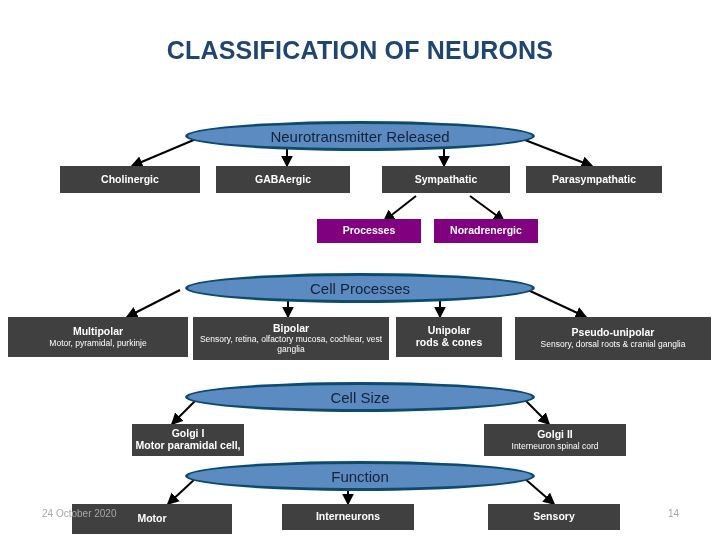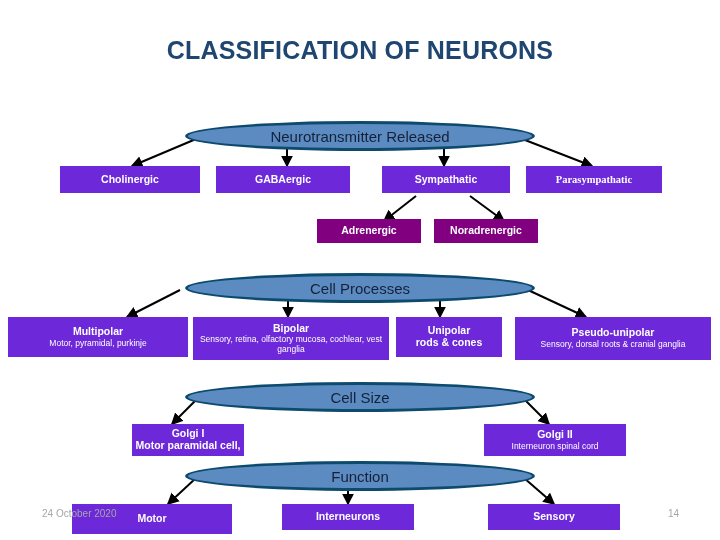--- a/index.html
+++ b/index.html
@@ -58,21 +58,21 @@
     box-sizing: border-box;
     display: flex;
     flex-direction: column;
     align-items: center;
     justify-content: center;
     color: #ffffff;
     text-align: center;
     line-height: 1.12;
     padding: 1px 2px;
   }
-  .box.red { background: #6d28d9; }
+  .box.red { background: #404040; }
   .box.purple { background: #800080; }
 
   .box .main {
     font-weight: bold;
     font-size: 10.5px;
     white-space: nowrap;
   }
   .box .sub {
     font-weight: normal;
     font-size: 8.5px;
@@ -152,26 +152,26 @@
   </div>
 
   <div class="box red" style="left:216px; top:166px; width:134px; height:27px;">
     <span class="main">GABAergic</span>
   </div>
 
   <div class="box red" style="left:382px; top:166px; width:128px; height:27px;">
     <span class="main">Sympathatic</span>
   </div>
 
-  <div class="box red" style="left:526px; top:166px; width:136px; height:27px;font-family:Liberation Serif, serif;">
+  <div class="box red" style="left:526px; top:166px; width:136px; height:27px;">
     <span class="main">Parasympathatic</span>
   </div>
 
   <div class="box purple" style="left:317px; top:219px; width:104px; height:24px;">
-    <span class="main">Adrenergic</span>
+    <span class="main">Processes</span>
   </div>
 
   <div class="box purple" style="left:434px; top:219px; width:104px; height:24px;">
     <span class="main">Noradrenergic</span>
   </div>
 
   <div class="ellipse" style="left:185px; top:273px; width:350px; height:30px;">Cell Processes</div>
 
   <div class="box red" style="left:8px; top:317px; width:180px; height:40px;">
     <span class="main">Multipolar</span>

